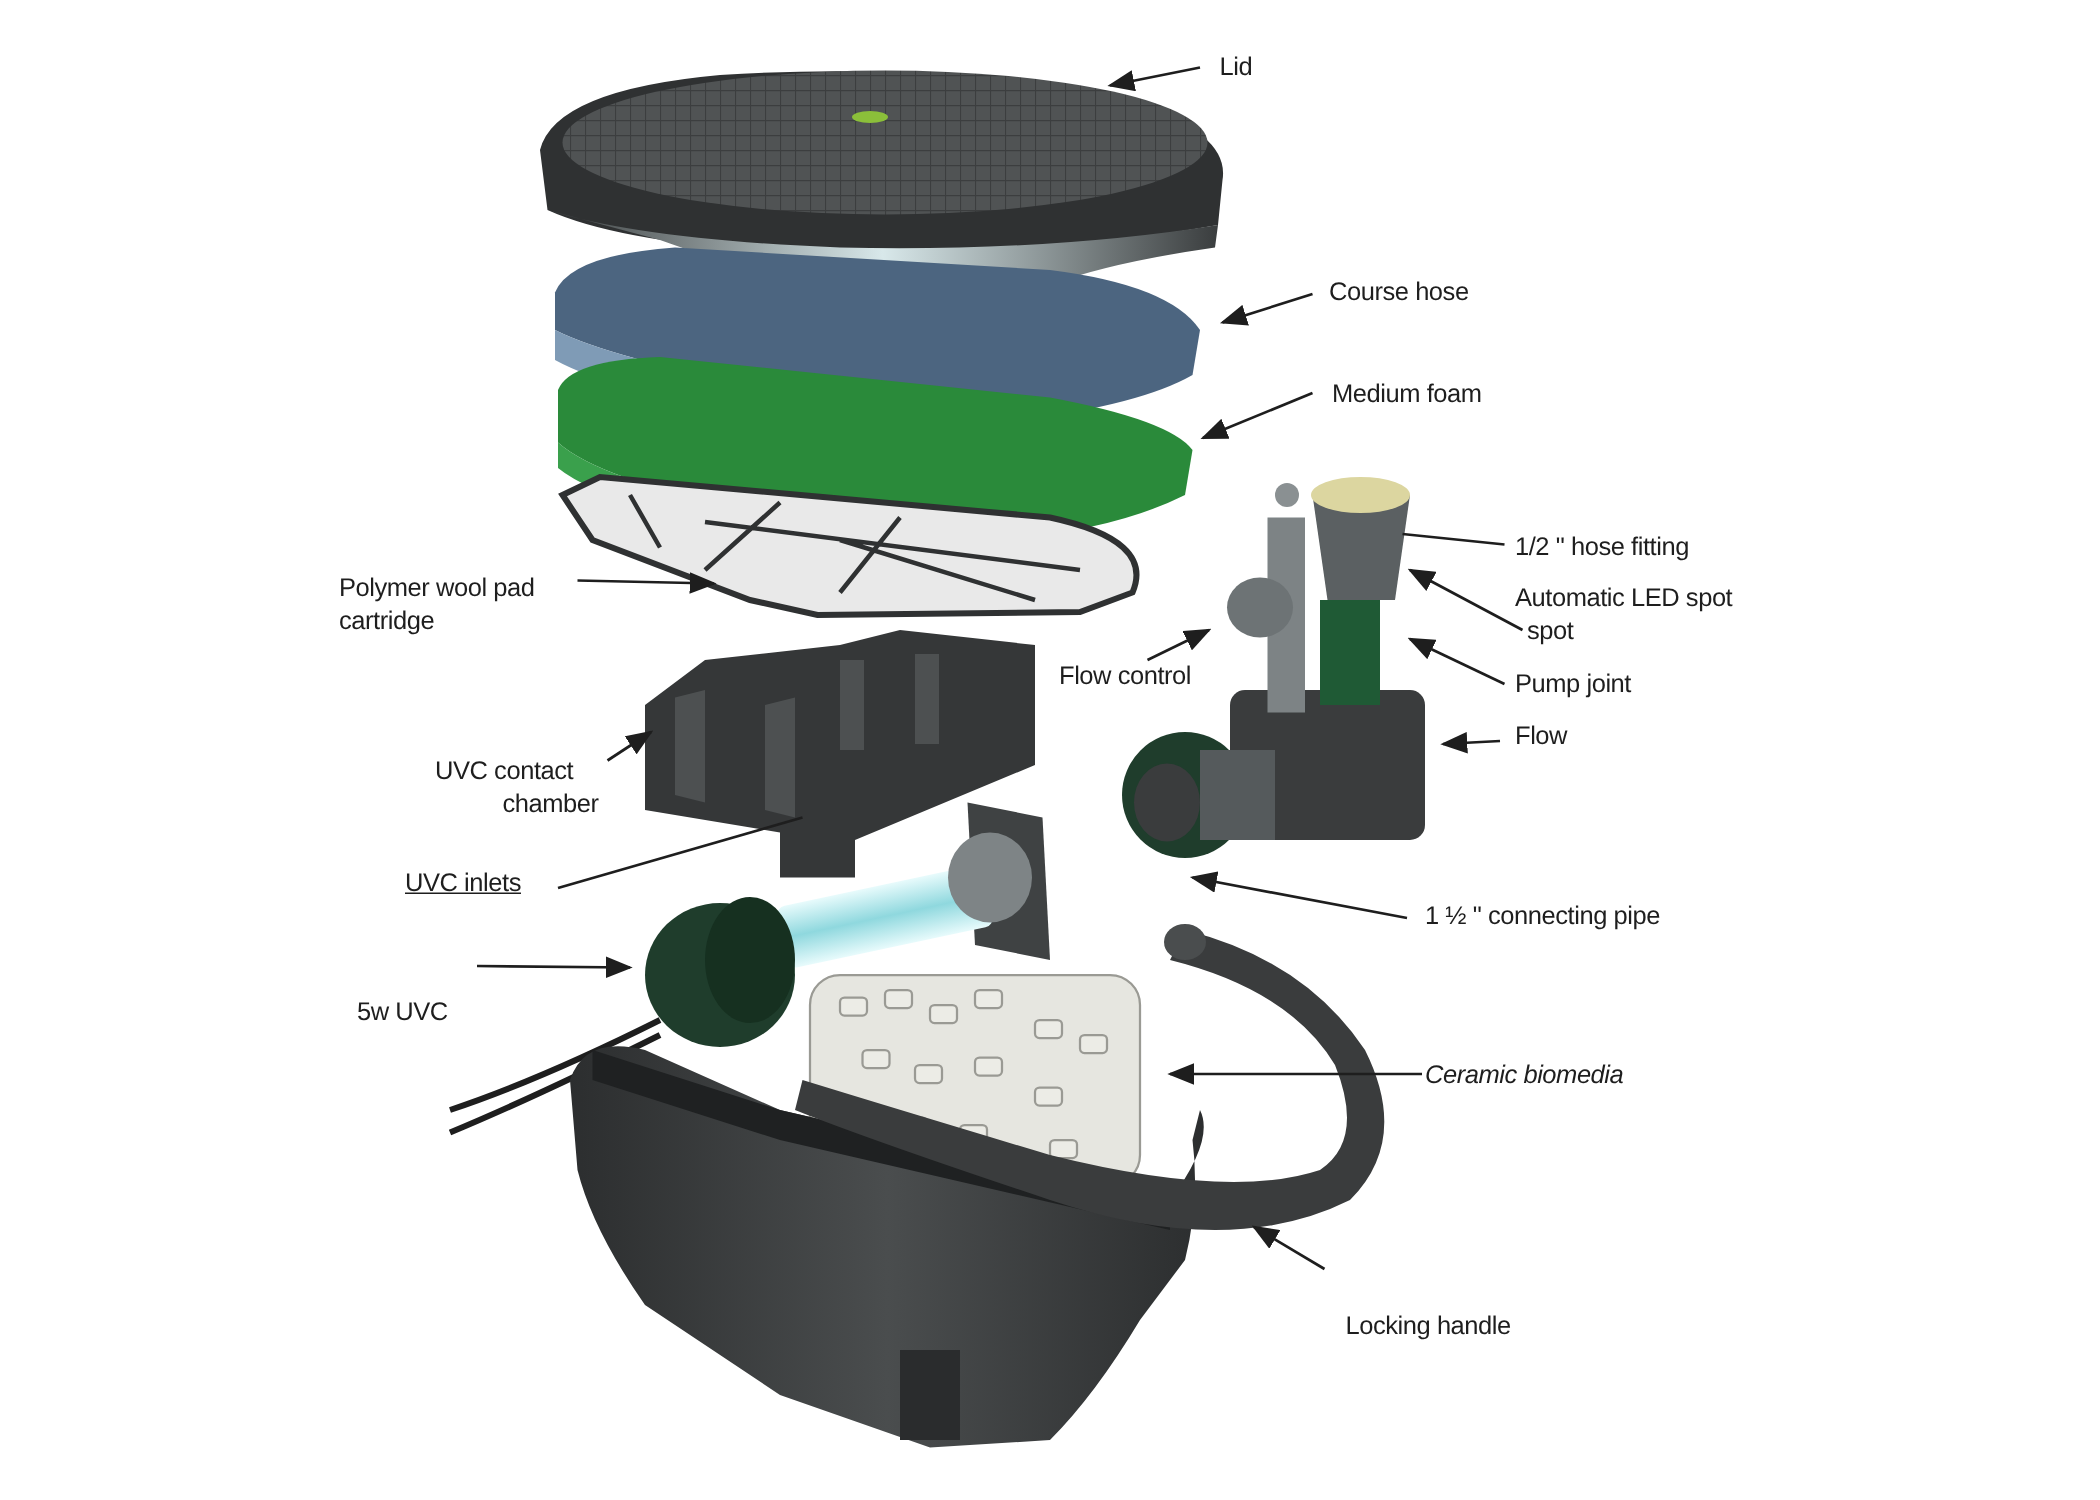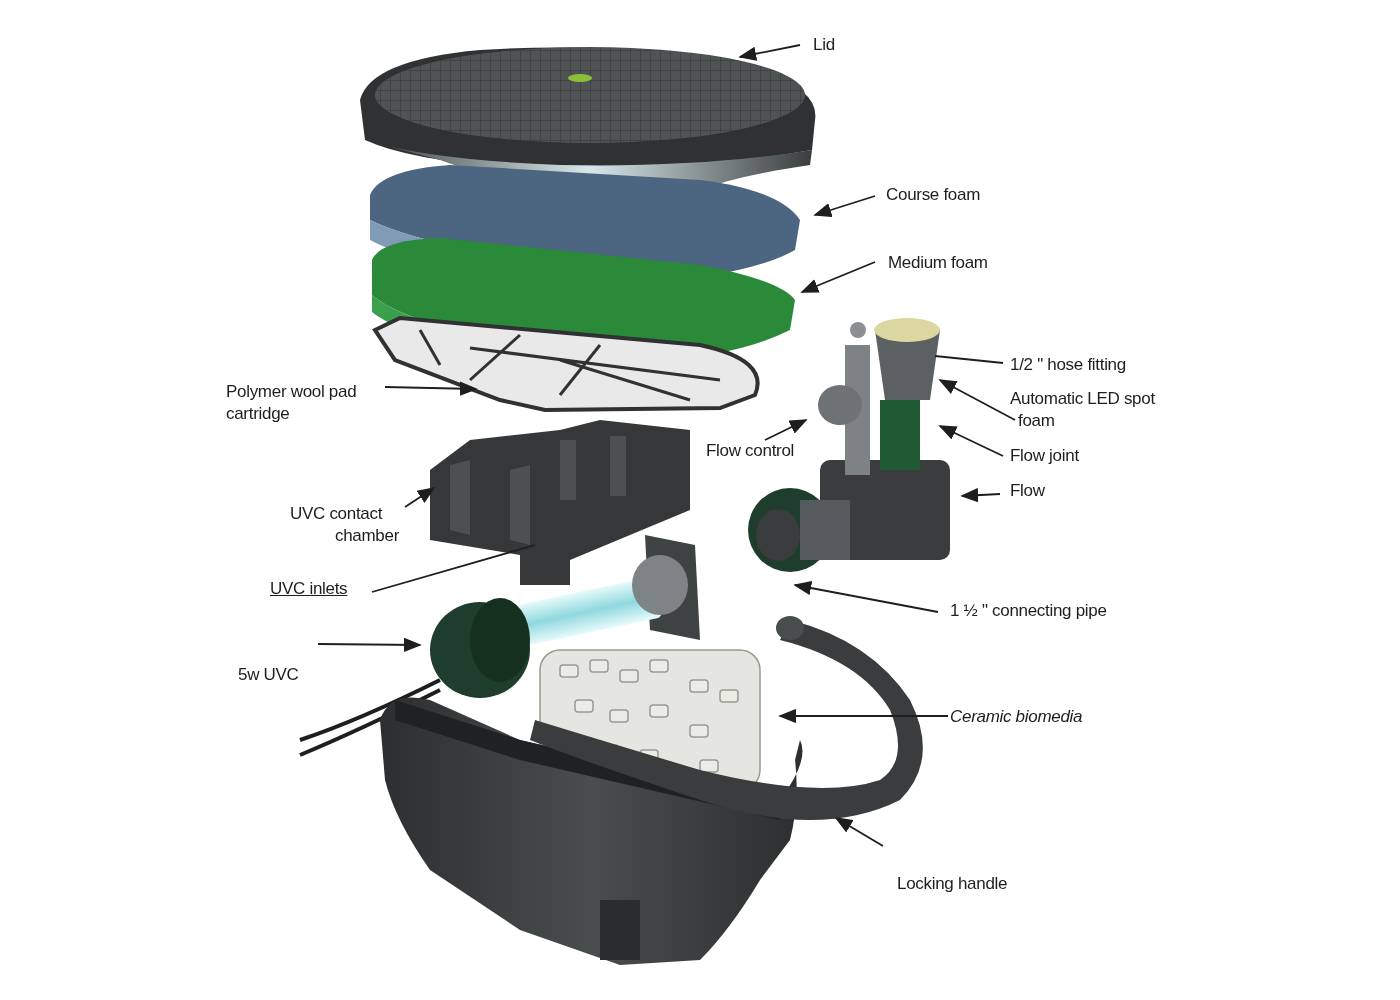--- a/index.html
+++ b/index.html
@@ -132,29 +132,29 @@
     <line x1="372" y1="592" x2="535" y2="545"></line>
     <line x1="318" y1="644" x2="420" y2="645" marker-end="url(#arr)"></line>
     <line x1="938" y1="612" x2="795" y2="585" marker-end="url(#arr)"></line>
     <line x1="948" y1="716" x2="780" y2="716" marker-end="url(#arr)"></line>
     <line x1="883" y1="846" x2="836" y2="818" marker-end="url(#arr)"></line>
   </g>
 </svg>
 
 
 <div class="lbl" style="left:813px;top:34px;">Lid</div>
-<div class="lbl" style="left:886px;top:184px;">Course foam</div>
+<div class="lbl" style="left:886px;top:184px;">Course hose</div>
 <div class="lbl" style="left:888px;top:252px;">Medium foam</div>
 <div class="lbl" style="left:1010px;top:354px;">1/2 " hose fitting</div>
 <div class="lbl" style="left:1010px;top:388px;">Automatic LED spot</div>
-<div class="lbl" style="left:1018px;top:410px;">foam</div>
+<div class="lbl" style="left:1018px;top:410px;">spot</div>
 <div class="lbl" style="left:226px;top:381px;">Polymer wool pad</div>
 <div class="lbl" style="left:226px;top:403px;">cartridge</div>
 <div class="lbl" style="left:706px;top:440px;">Flow control</div>
-<div class="lbl" style="left:1010px;top:445px;">Flow joint</div>
+<div class="lbl" style="left:1010px;top:445px;">Pump joint</div>
 <div class="lbl" style="left:1010px;top:480px;">Flow</div>
 <div class="lbl" style="left:290px;top:503px;">UVC contact</div>
 <div class="lbl" style="left:290px;top:525px;margin-left:45px;">chamber</div>
 <div class="lbl" style="left:270px;top:578px;text-decoration:underline;">UVC inlets</div>
 <div class="lbl" style="left:950px;top:600px;">1 ½ " connecting pipe</div>
 <div class="lbl" style="left:238px;top:632px;margin-top:32px;">5w UVC</div>
 <div class="lbl" style="left:950px;top:706px;font-style:italic;">Ceramic biomedia</div>
 <div class="lbl" style="left:897px;top:845px;margin-top:28px;">Locking handle</div>
 </div>
 

